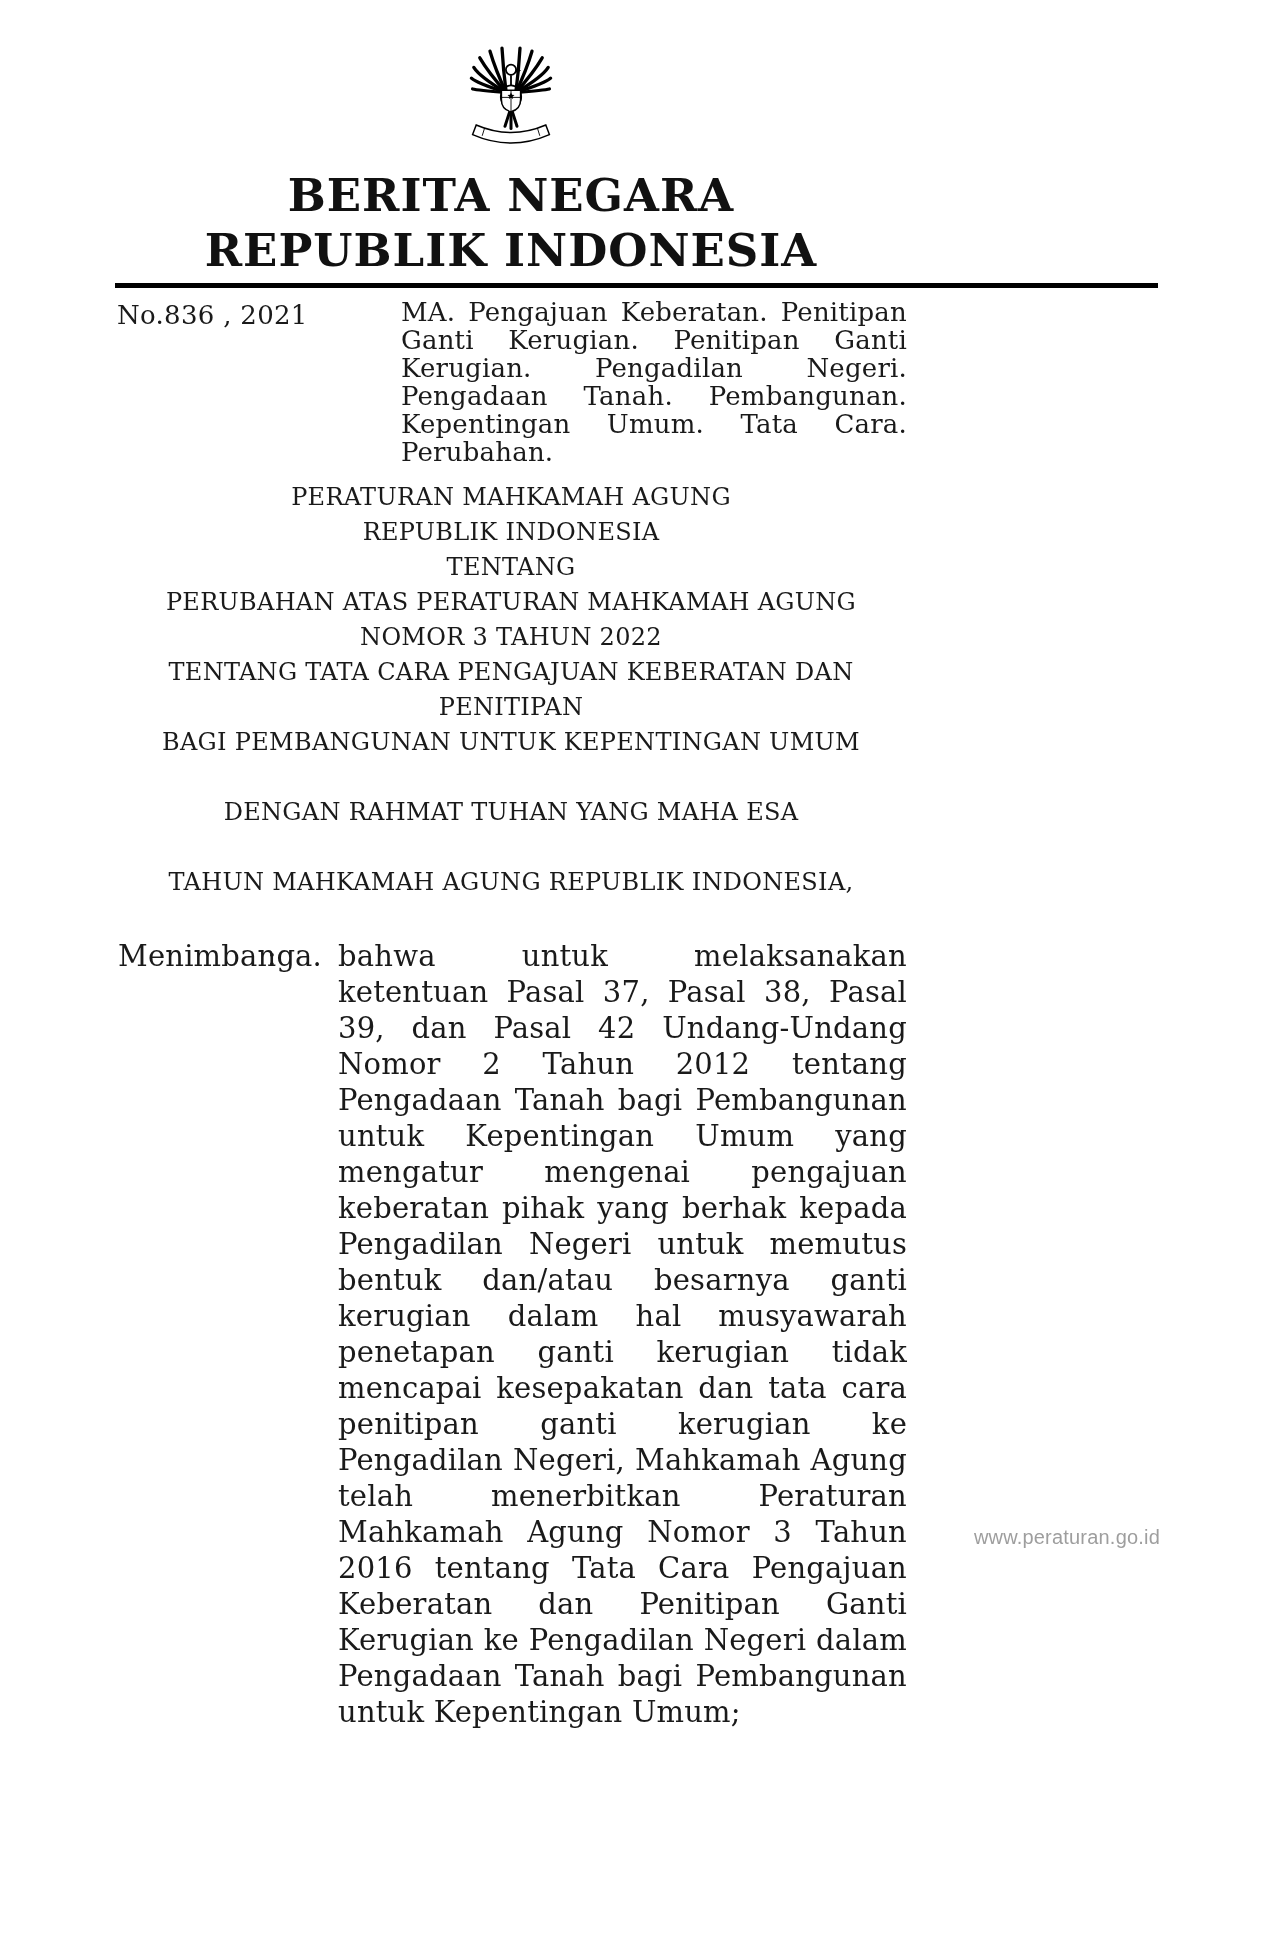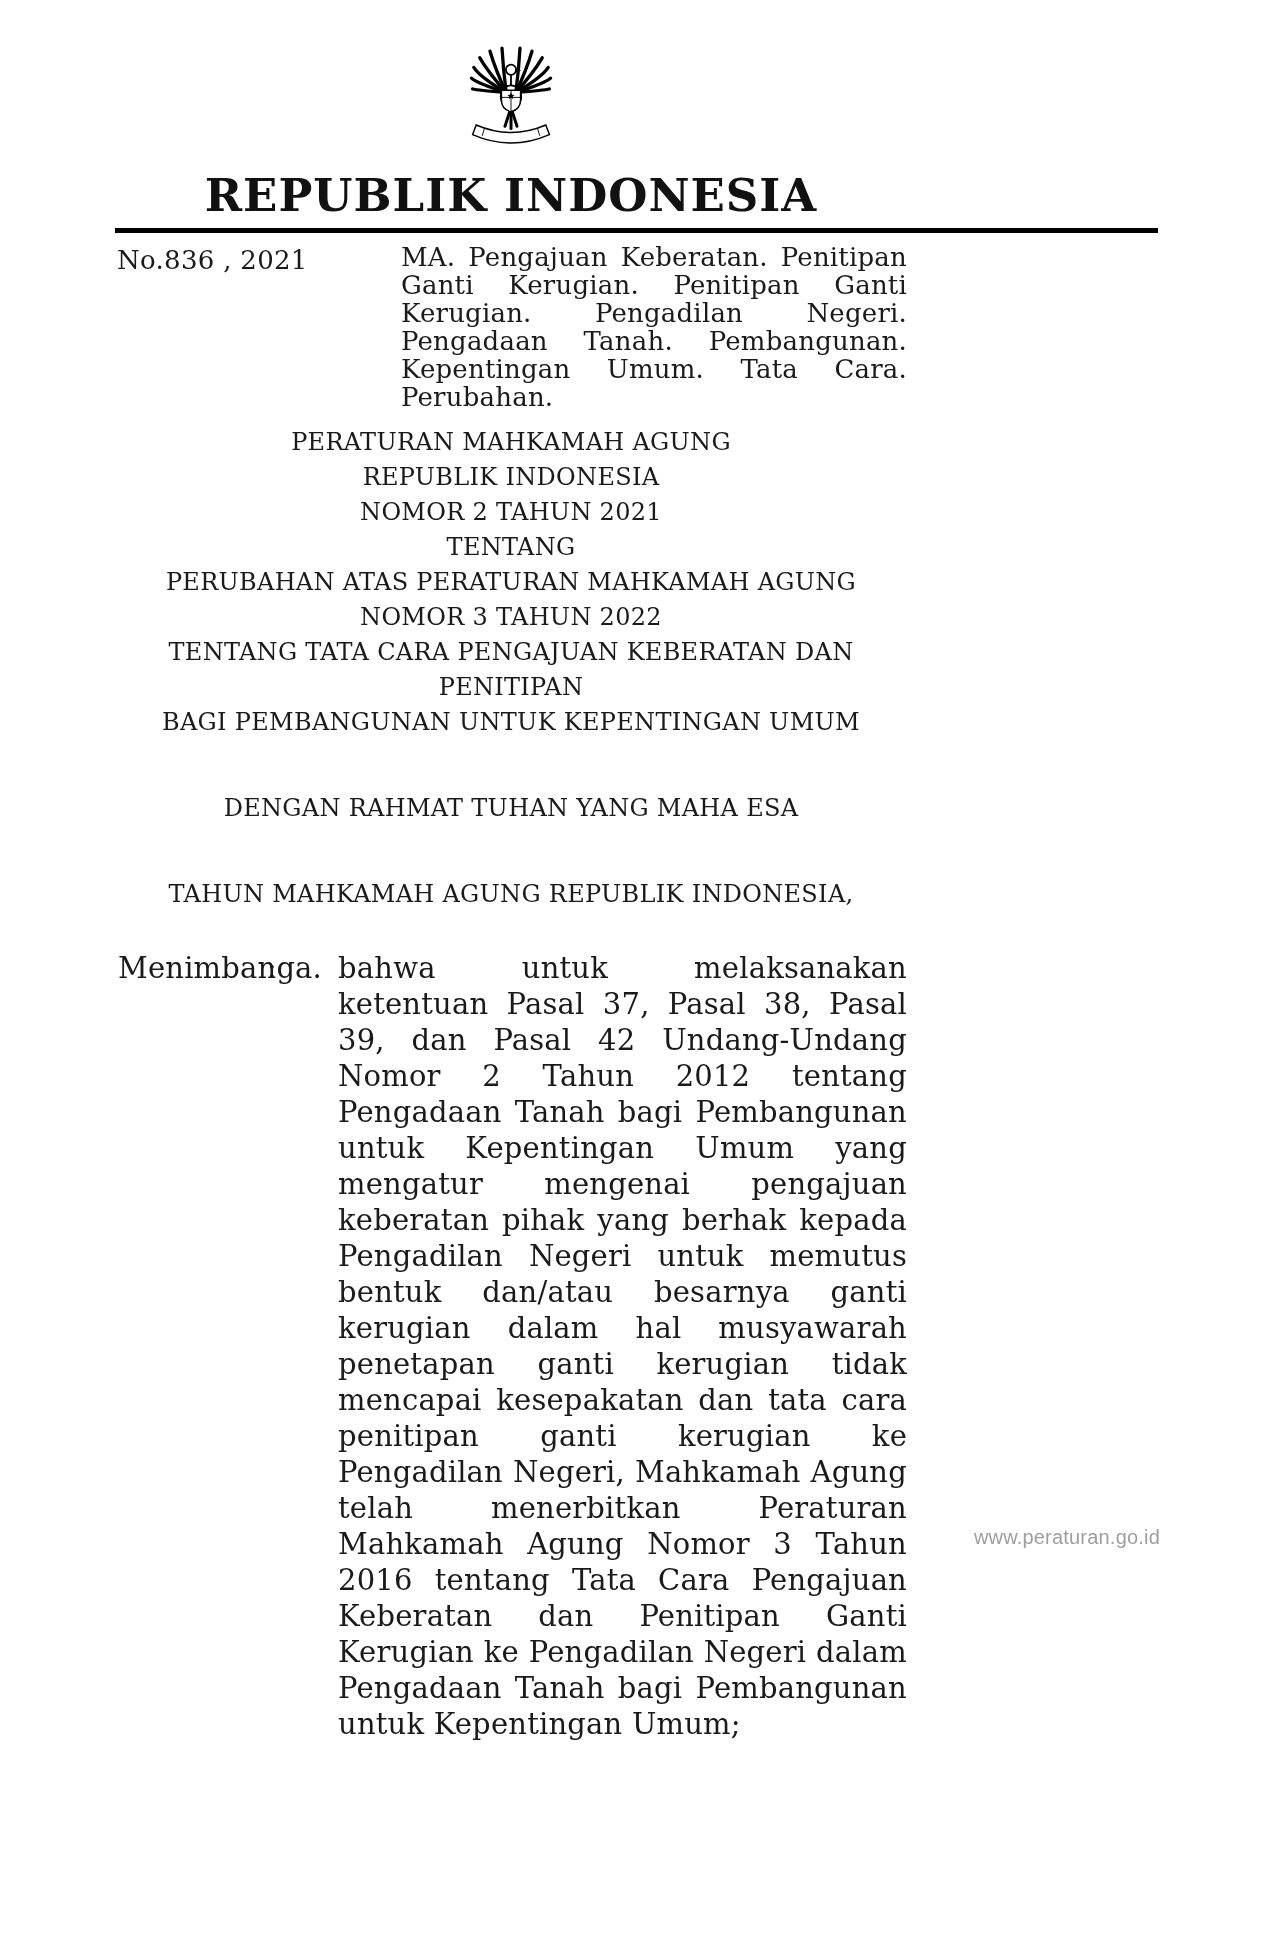--- a/index.html
+++ b/index.html
@@ -28,21 +28,21 @@
 
   .header-row { position:relative; margin-top:10px; min-height:118px; font-size:26px; }
   .doc-no { position:absolute; left:2px; top:2px; white-space:nowrap; letter-spacing:0.3px; }
   .subject {
     margin-left:286px; width:506px; text-align:justify;
     line-height:28px; letter-spacing:0.2px;
   }
 
   .titles { margin-top:14px; text-align:center; font-size:24px; letter-spacing:0.3px; }
   .titles .tline { line-height:35px; }
-  .titles .gap-before { margin-top:51px; }
+  .titles .gap-before { margin-top:35px; }
 
   .preamble {
     display:grid;
     grid-template-columns:152px 28px 43px 1fr;
     margin-top:38px;
     width:792px;
     font-size:29px;
     line-height:36px;
     letter-spacing:0.2px;
   }
@@ -96,38 +96,38 @@
         <path d="M84 92 h32 v16 q0 16 -16 20 q-16 -4 -16 -20 z" fill="#fff" stroke="#000" stroke-width="2.5"></path>
         <path d="M84 104 H116 M100 92 V128" stroke="#000" stroke-width="1.5"></path>
         <path d="M100 96 l1.7 3.7 4.1 0.4 -3.1 2.7 0.9 4 -3.6 -2.1 -3.6 2.1 0.9 -4 -3.1 -2.7 4.1 -0.4 z" fill="#000"></path>
 
         <path d="M42 150 Q100 175 158 150 L164 166 Q100 194 36 166 Z" fill="#fff" stroke="#000" stroke-width="2.5"></path>
         <path d="M56 155 l-4 13 M144 155 l4 13" stroke="#000" stroke-width="1.5"></path>
       </svg>
     </div>
 
     <div class="masthead">
+      <div class="mline">BERITA NEGARA</div>
       <div class="mline">REPUBLIK INDONESIA</div>
     </div>
 
   </div>
 
   <div class="rule"></div>
 
   <div class="col">
 
     <div class="header-row">
       <span class="doc-no">No.836 , 2021</span>
       <div class="subject">MA. Pengajuan Keberatan. Penitipan Ganti Kerugian. Penitipan Ganti Kerugian. Pengadilan Negeri. Pengadaan Tanah. Pembangunan. Kepentingan Umum. Tata Cara. Perubahan.</div>
     </div>
 
     <div class="titles">
       <div class="tline">PERATURAN MAHKAMAH AGUNG</div>
       <div class="tline">REPUBLIK INDONESIA</div>
-      <div class="tline">NOMOR 2 TAHUN 2021</div>
       <div class="tline">TENTANG</div>
       <div class="tline">PERUBAHAN ATAS PERATURAN MAHKAMAH AGUNG NOMOR 3 TAHUN 2022</div>
       <div class="tline">TENTANG TATA CARA PENGAJUAN KEBERATAN DAN PENITIPAN</div>
       <div class="tline">BAGI PEMBANGUNAN UNTUK KEPENTINGAN UMUM</div>
       <div class="tline gap-before">DENGAN RAHMAT TUHAN YANG MAHA ESA</div>
       <div class="tline gap-before">TAHUN MAHKAMAH AGUNG REPUBLIK INDONESIA,</div>
     </div>
 
     <div class="preamble">
       <div class="plabel">Menimbang</div>

